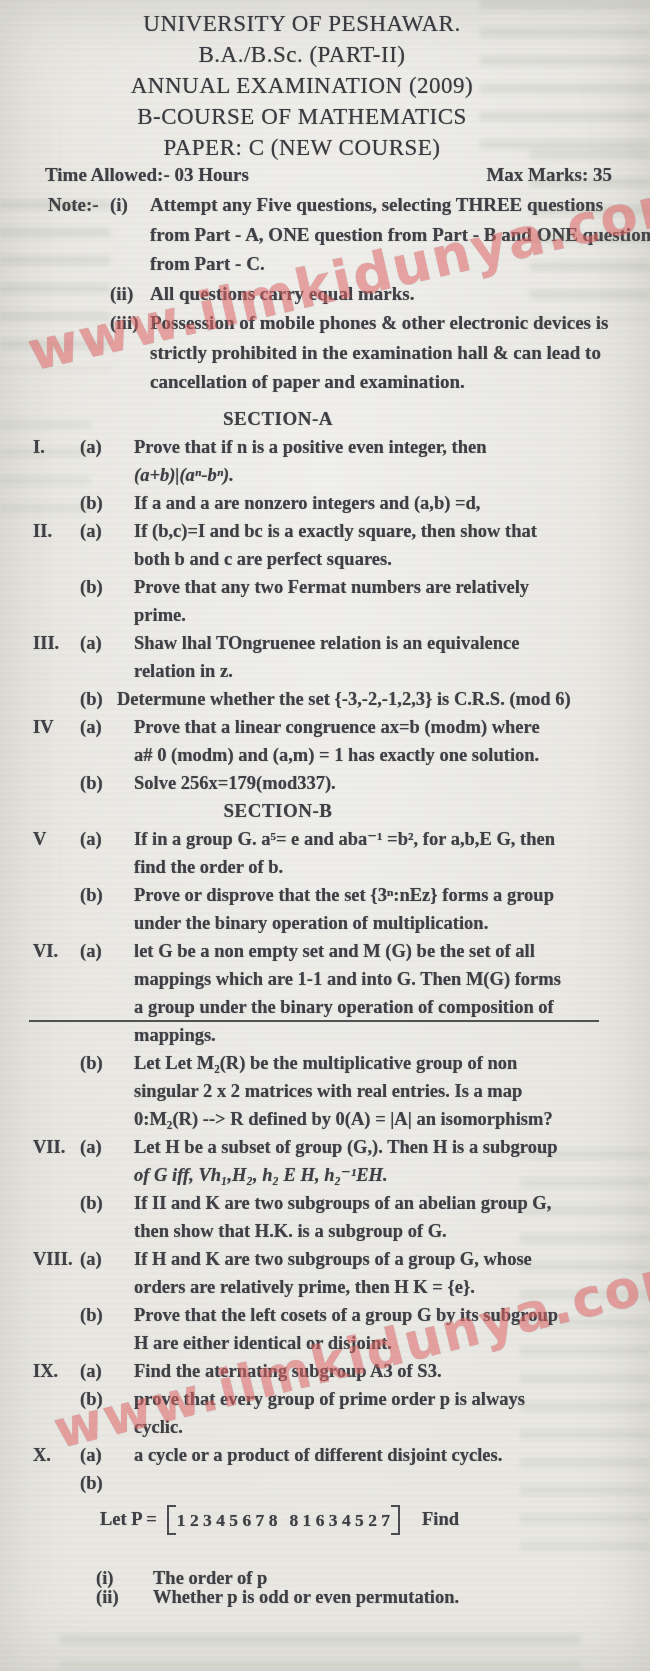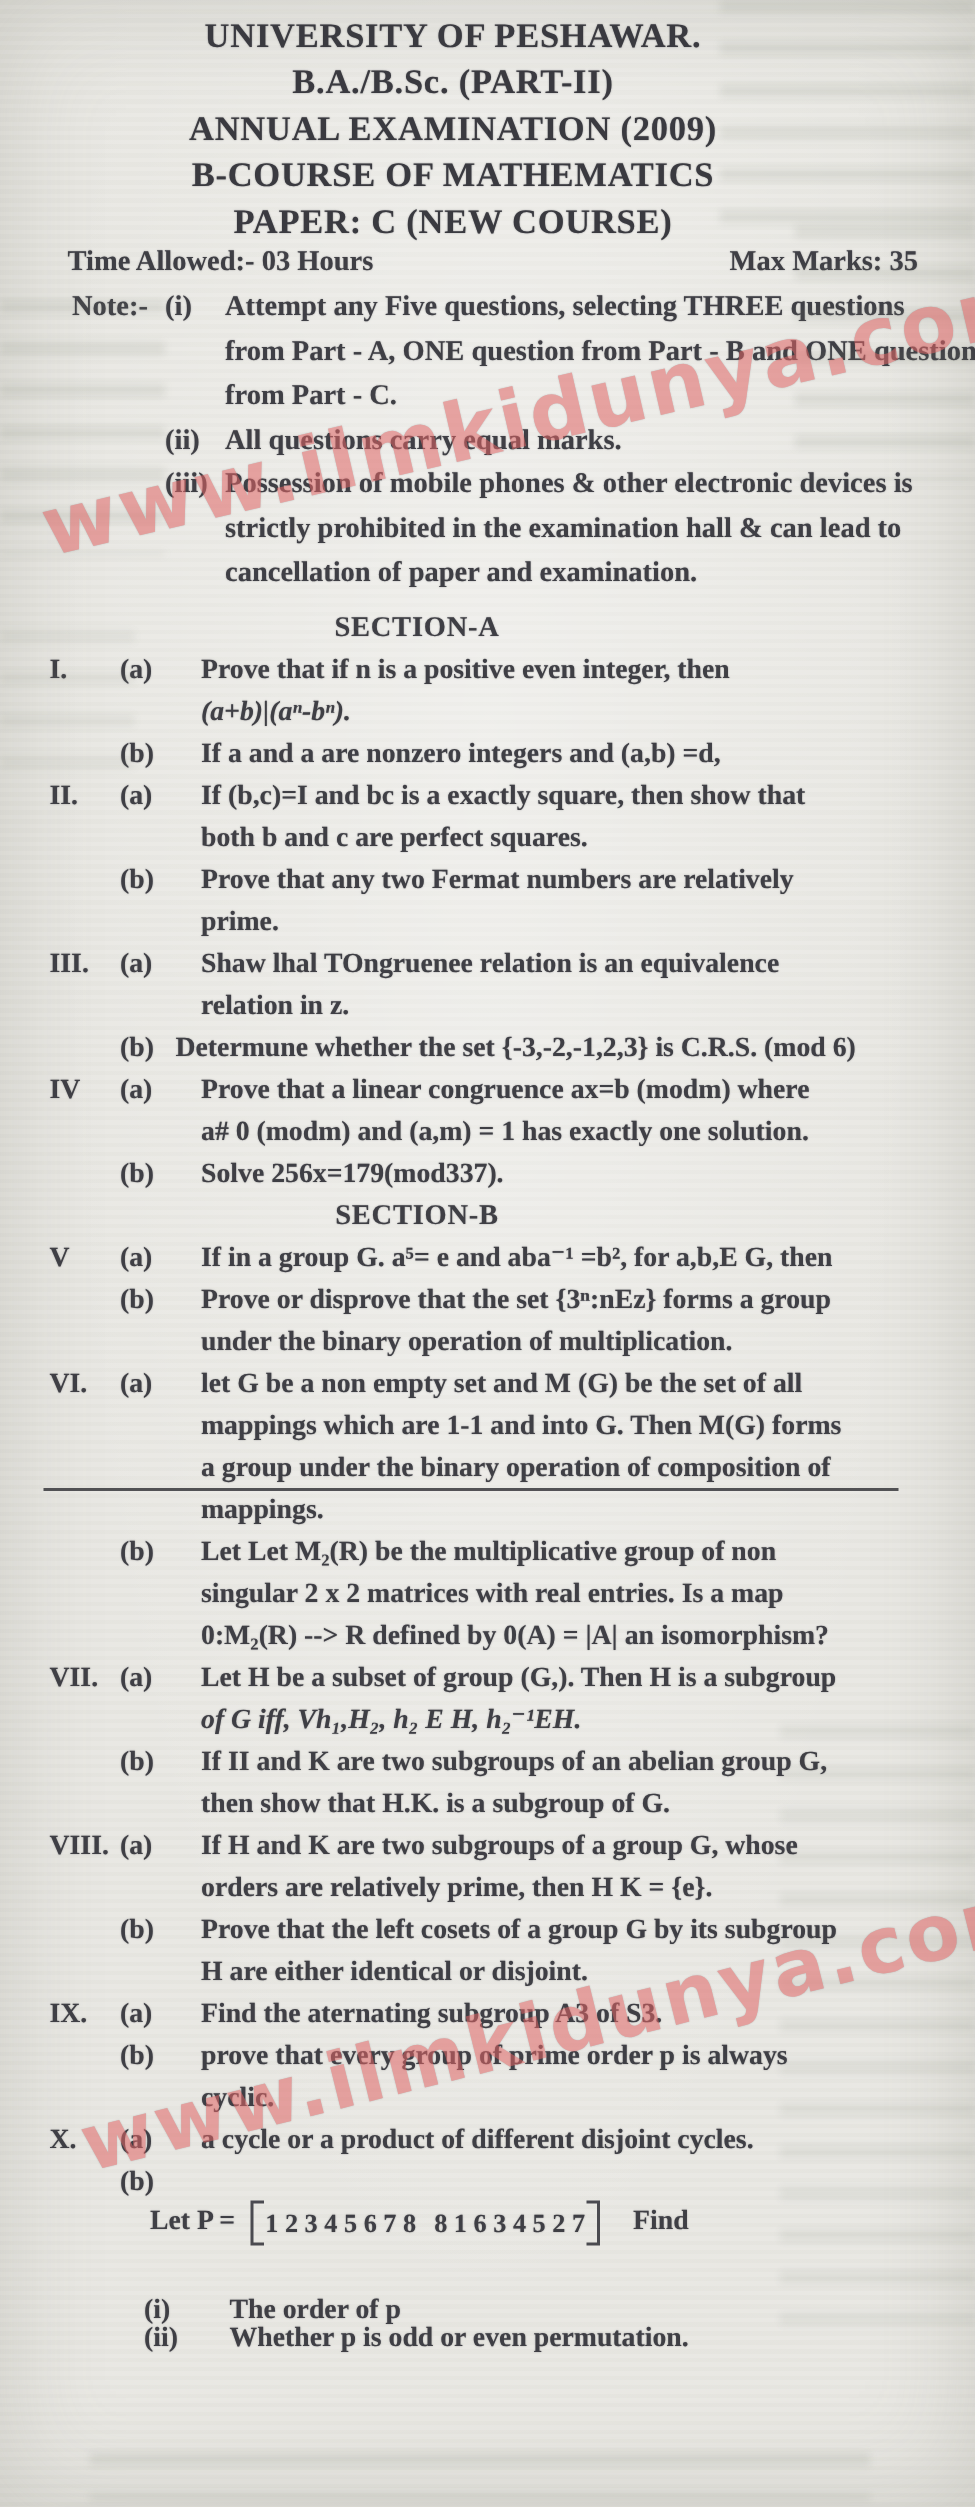--- a/index.html
+++ b/index.html
@@ -12,21 +12,21 @@
     overflow:hidden;
     font-family:"Liberation Serif","DejaVu Serif",serif;
     color:#3f3f45;
     box-shadow: inset 0 0 70px rgba(100,100,88,0.22);
     padding-top:8px; box-sizing:border-box;
   }
   .txt { font-weight:700; text-shadow:0 0 1px rgba(62,62,68,0.55); }
 
   
   .centerblock { width:556px; text-align:center; }
-  .hline { font-size:23px; line-height:31px; font-weight:700; letter-spacing:0.5px;
+  .hline { font-size:23px; line-height:31px; font-weight:400; letter-spacing:0.5px;
            color:#3a3a40; text-shadow:0 0 1px rgba(58,58,64,0.6);padding-left:48px; }
 
   
   .info-row { display:flex; justify-content:space-between; padding:0 38px 0 45px;
               font-size:19px; line-height:20px; margin-top:2px;gap:26px; }
 
   
   .note { margin-top:5px; font-size:19px; }
   .note-row { display:flex; }
   .note-gutter { flex:0 0 110px; padding-left:48px; box-sizing:border-box; }
@@ -47,21 +47,21 @@
   .ptext { flex:1; }
   .ptext .ln { line-height:28px; white-space:nowrap; position:relative; }
   .it { font-style:italic; }
   .wide .ptext .ln { margin-left:-17px; }
 
   
   .rule { position:absolute; left:-105px; bottom:-1px; width:570px; height:0;
           border-bottom:2.5px solid rgba(55,55,60,0.85); }
 
   
-  .matrix-line { display:flex; align-items:center; margin-left:-34px; margin-top:6px; height:70px; }
+  .matrix-line { display:flex; align-items:center; margin-left:-34px; margin-top:16px; height:70px; }
   .letp { margin-right:6px; }
   .matrix { position:relative; display:inline-flex; flex-direction:row; gap:12px;
             padding:4px 10px; margin:0 4px; }
   .matrix .mrow { line-height:22px; font-size:17.5px; white-space:nowrap; }
   .matrix::before, .matrix::after { content:''; position:absolute; top:0; bottom:0; width:7px; }
   .matrix::before { left:0; border:2.5px solid rgba(58,58,64,0.9); border-right:none; }
   .matrix::after  { right:0; border:2.5px solid rgba(58,58,64,0.9); border-left:none; }
   .findlbl { margin-left:18px; }
   .subitems { margin-left:-38px; margin-top:14px; }
   .subitem { display:flex; line-height:19px; }
@@ -209,20 +209,21 @@
       </div>
     </div>
 
     <div class="centerblock section-title b">SECTION-B</div>
 
     <div class="qrow">
       <span class="roman">V</span>
       <span class="plabel">(a)</span>
       <div class="ptext">
         <div class="ln">If in a group G. a⁵= e and aba⁻¹ =b², for a,b,E G, then</div>
+        <div class="ln">find the order of b.</div>
       </div>
     </div>
     <div class="qrow">
       <span class="roman"></span>
       <span class="plabel">(b)</span>
       <div class="ptext">
         <div class="ln">Prove or disprove that the set {3ⁿ:nEz} forms a group</div>
         <div class="ln">under the binary operation of multiplication.</div>
       </div>
     </div>

